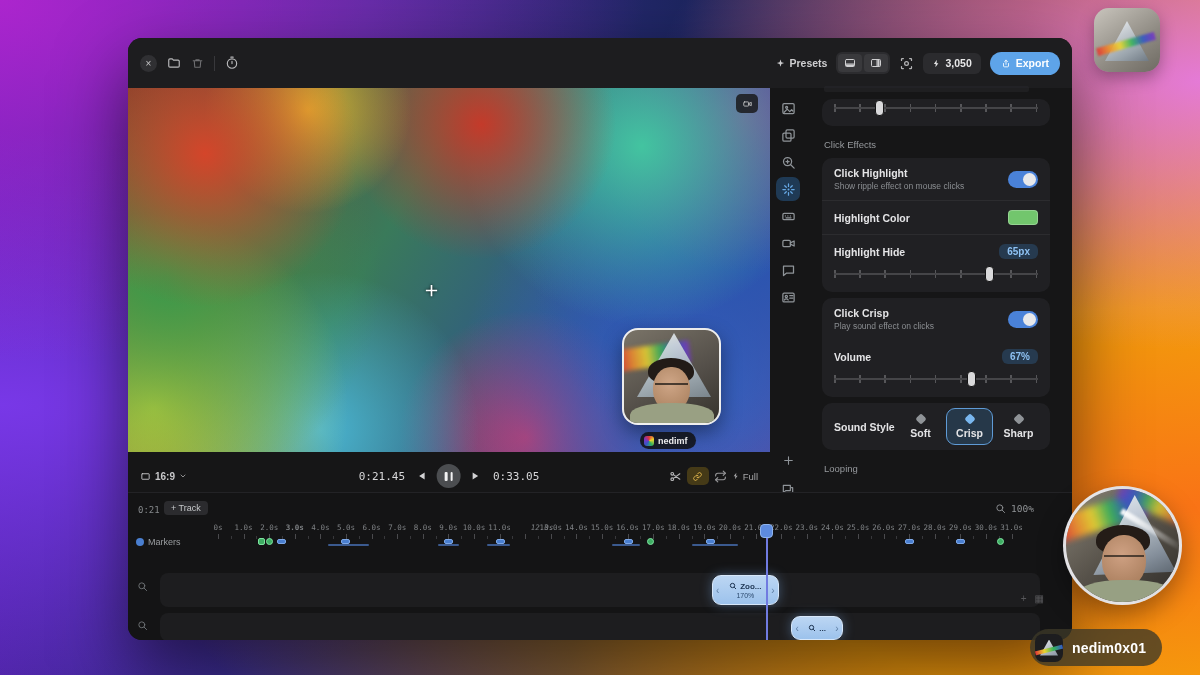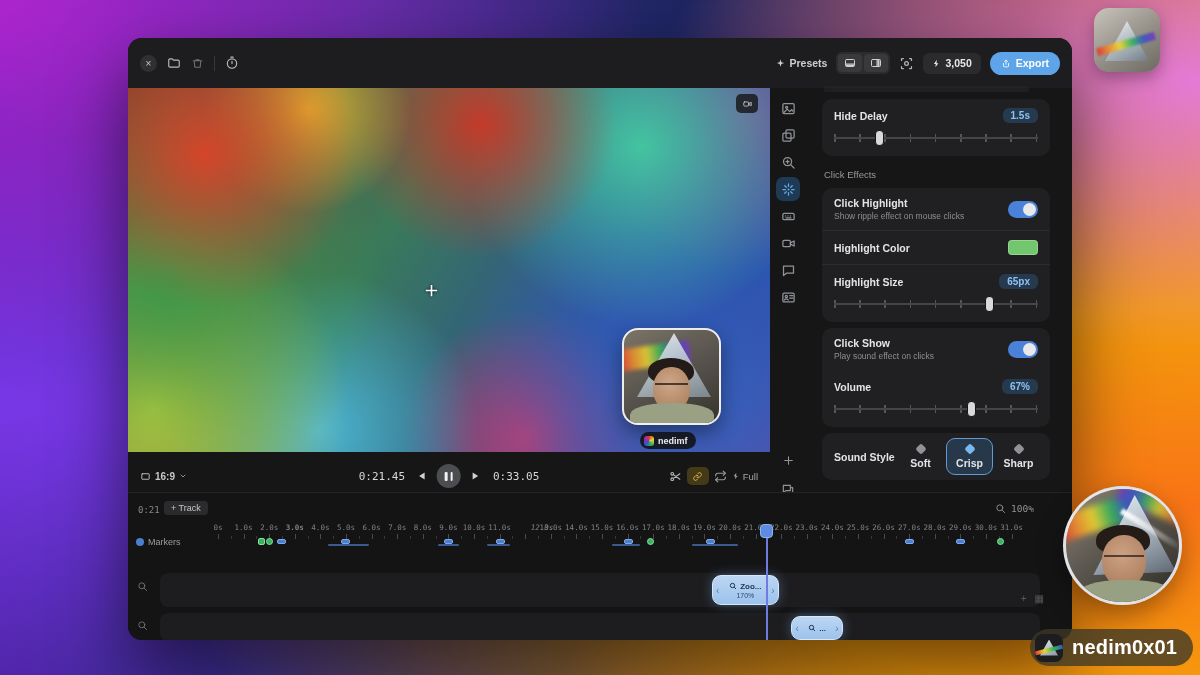--- a/index.html
+++ b/index.html
@@ -169,21 +169,21 @@
   .wb-prism{position:absolute;left:24px;top:6px;width:86px;height:80px;clip-path:polygon(52% 0,100% 96%,4% 100%);background:linear-gradient(155deg,#f4f7f9 0%,#c2ccd4 40%,#8893a0 75%,#5c6670);opacity:.95;}
   .wb-beam{position:absolute;left:50px;top:38px;width:72px;height:6px;transform:rotate(32deg);background:linear-gradient(90deg,rgba(255,255,255,.95),transparent);filter:blur(1px);}
   .wb-hair{position:absolute;left:30px;top:36px;width:54px;height:30px;border-radius:50% 50% 42% 42%;background:#241c17;}
   .wb-face{position:absolute;left:36px;top:46px;width:44px;height:52px;border-radius:48%;background:radial-gradient(circle at 45% 38%,#cfa183,#aa7f5e 82%);}
   .wb-glasses{position:absolute;left:38px;top:66px;width:40px;height:9px;border-top:2px solid rgba(30,25,22,.7);}
   .wb-shirt{position:absolute;left:12px;bottom:-8px;width:96px;height:30px;border-radius:45% 45% 0 0;background:#97a083;}
   .user-pill{position:absolute;left:1030px;top:629px;height:37px;border-radius:19px;background:rgba(60,56,40,.78);display:flex;align-items:center;gap:9px;padding:0 16px 0 5px;z-index:4;}
   .pill-icon{width:28px;height:28px;border-radius:8px;background:#1d1d1f;position:relative;overflow:hidden;}
   .pill-icon .tri{position:absolute;left:5px;top:6px;width:18px;height:16px;clip-path:polygon(50% 0,100% 100%,0 100%);background:linear-gradient(150deg,#e8ecef,#8893a0);}
   .pill-icon .rbow{position:absolute;left:0;top:14px;width:28px;height:4px;transform:rotate(-14deg);background:linear-gradient(90deg,#e03535,#ead52f,#35b35c,#3558c4);filter:blur(.5px);}
-  .pill-name{font-size:20px;font-weight:bold;color:#fff;letter-spacing:.2px;}
+  .pill-name{font-size:14px;font-weight:bold;color:#fff;letter-spacing:.2px;}
 </style>
 </head>
 <body>
 
 <div class="desktop"></div>
 
 <div class="window">
 
   <div class="titlebar">
     <div class="tb-left">
@@ -342,24 +342,20 @@
           <path d="M4 4h12v9H8l-4 4z"></path>
           <path d="M18 8h2v9h-3l-3 3v-3"></path>
         </svg>
       </div>
   </div>
 
   <div class="settings">
     <div class="fade-row"></div>
 
     <div class="card">
-      <div class="row">
-        <span class="s-label">Hide Delay</span>
-        <span class="badge">1.5s</span>
-      </div>
       <div class="slider-wrap">
         <div class="slider">
           <div class="slider-track"></div>
           <div class="thumb" id="th-hide" style="left: calc(22% - 4px);"></div>
         </div>
       </div>
     </div>
 
     <div class="section-label">Click Effects</div>
 
@@ -373,37 +369,37 @@
             <div class="knob"></div>
           </div>
       </div>
       <div class="divider"></div>
       <div class="row tight">
         <span class="s-label">Highlight Color</span>
         <div class="swatch" id="swatch" style="background: rgb(114, 198, 109);"></div>
       </div>
       <div class="divider"></div>
       <div class="row">
-        <span class="s-label">Highlight Size</span>
+        <span class="s-label">Highlight Hide</span>
         <span class="badge">65px</span>
       </div>
       <div class="slider-wrap">
         <div class="slider">
           <div class="slider-track"></div>
           <div class="thumb" id="th-size" style="left: calc(76% - 4px);"></div>
         </div>
       </div>
     </div>
 
     <div style="height:6px"></div>
 
     <div class="card">
       <div class="row tight">
         <div class="row-l">
-          <span class="s-label">Click Show</span>
+          <span class="s-label">Click Crisp</span>
           <span class="s-desc">Play sound effect on clicks</span>
         </div>
         <div class="toggle on" id="tg-sound">
             <div class="knob"></div>
           </div>
       </div>
       <div class="row">
         <span class="s-label">Volume</span>
         <span class="badge">67%</span>
       </div>

